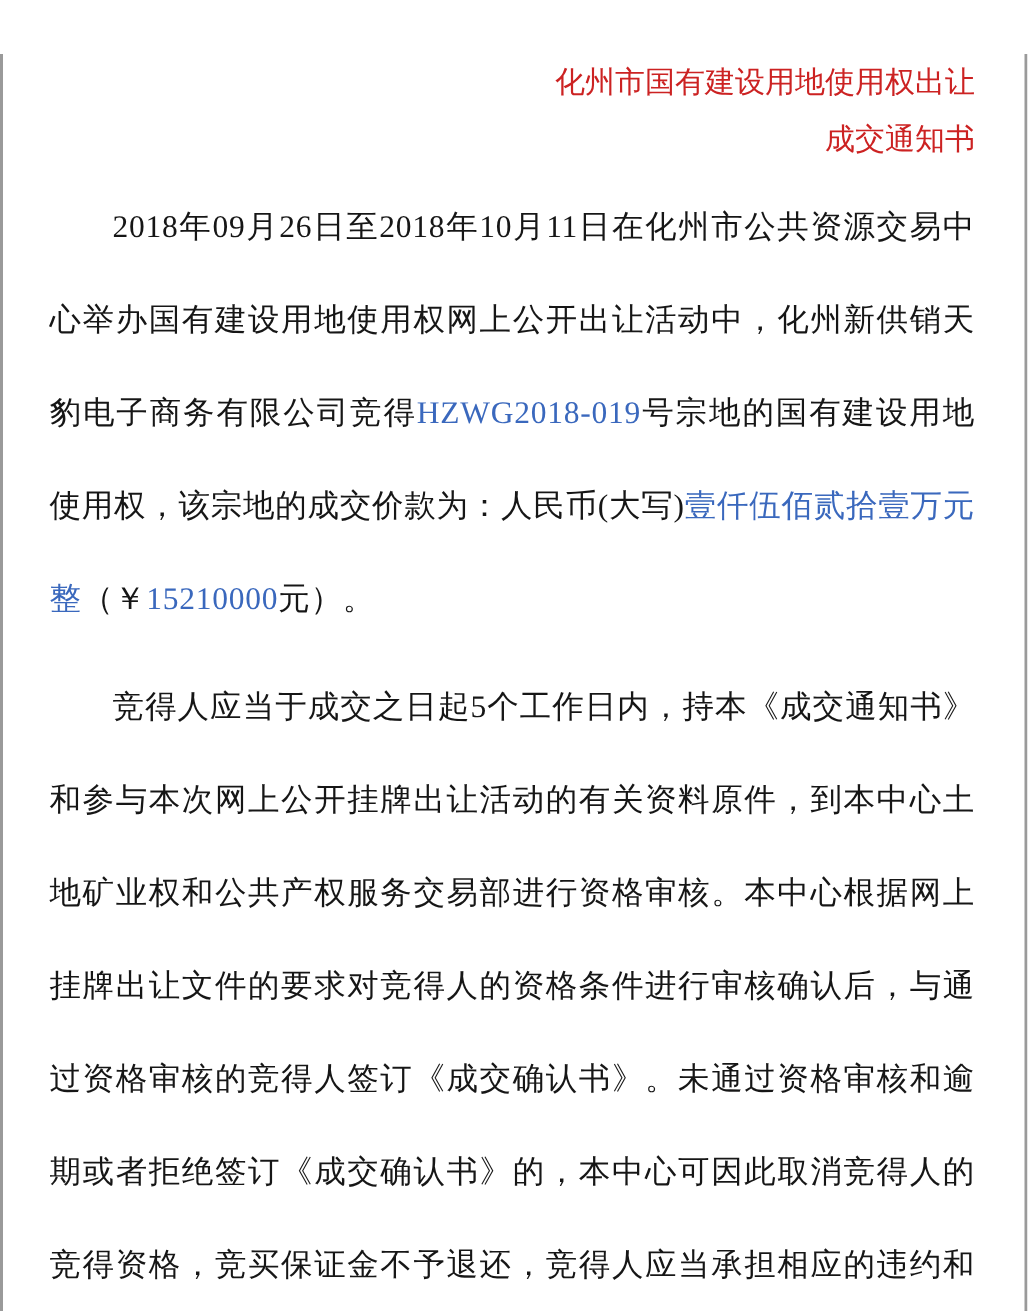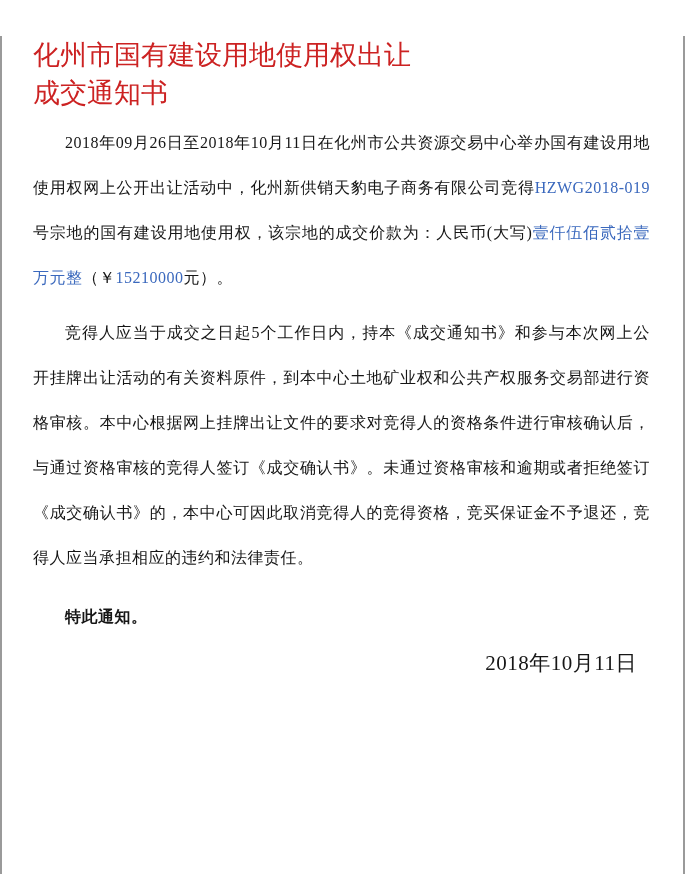--- a/index.html
+++ b/index.html
@@ -18,30 +18,30 @@
     box-sizing: border-box;
     width: 685px;
     height: 874px;
     background: #ffffff;
     border-left: 2px solid var(--page-border, #9a9a9a);
     border-right: 2px solid var(--page-border, #9a9a9a);
     padding: 0 33px 0 31px;
   }
   .title {
     margin-top: 36px;
-    text-align: left;
+    text-align: right;
     color: var(--title-red, #cc2222);
-    font-size: 27px;
+    font-size: 20px;
     line-height: 38px;
     font-weight: 400;
   }
   .body-para {
     margin: 8px 0 0 0;
-    font-size: 16px;
-    line-height: 45px;
+    font-size: 21px;
+    line-height: 62px;
     text-align: justify;
     text-indent: 2em;
     letter-spacing: 0.5px;
   }
   .body-para.p2 {
     margin-top: 10px;
   }
   .body-para.notice {
     margin-top: 14px;
     text-align: left;

